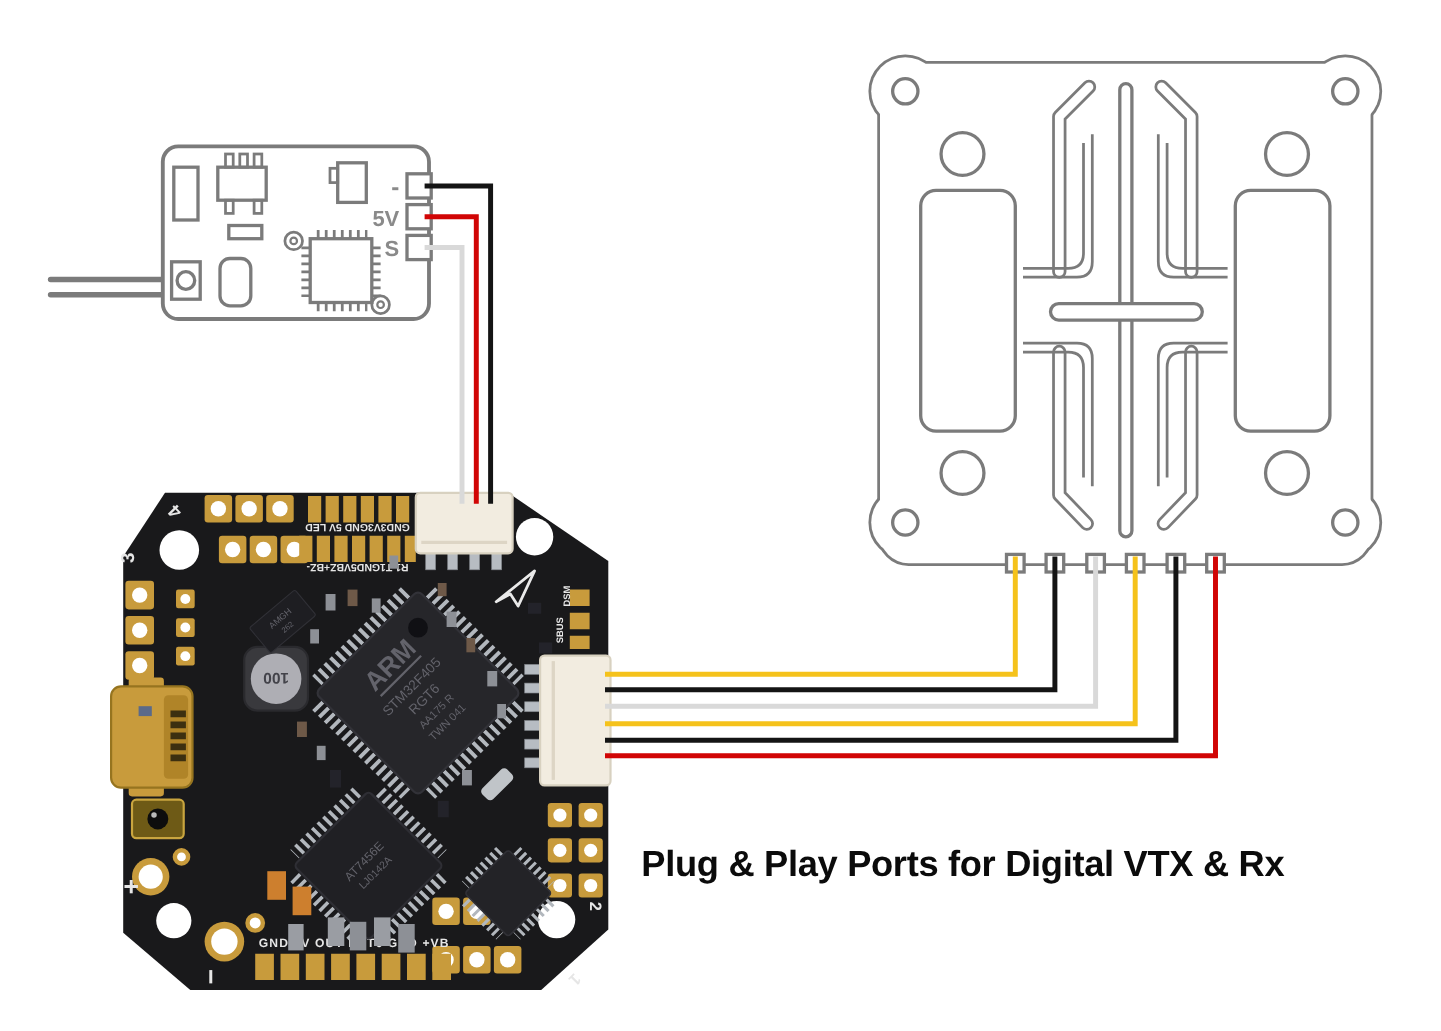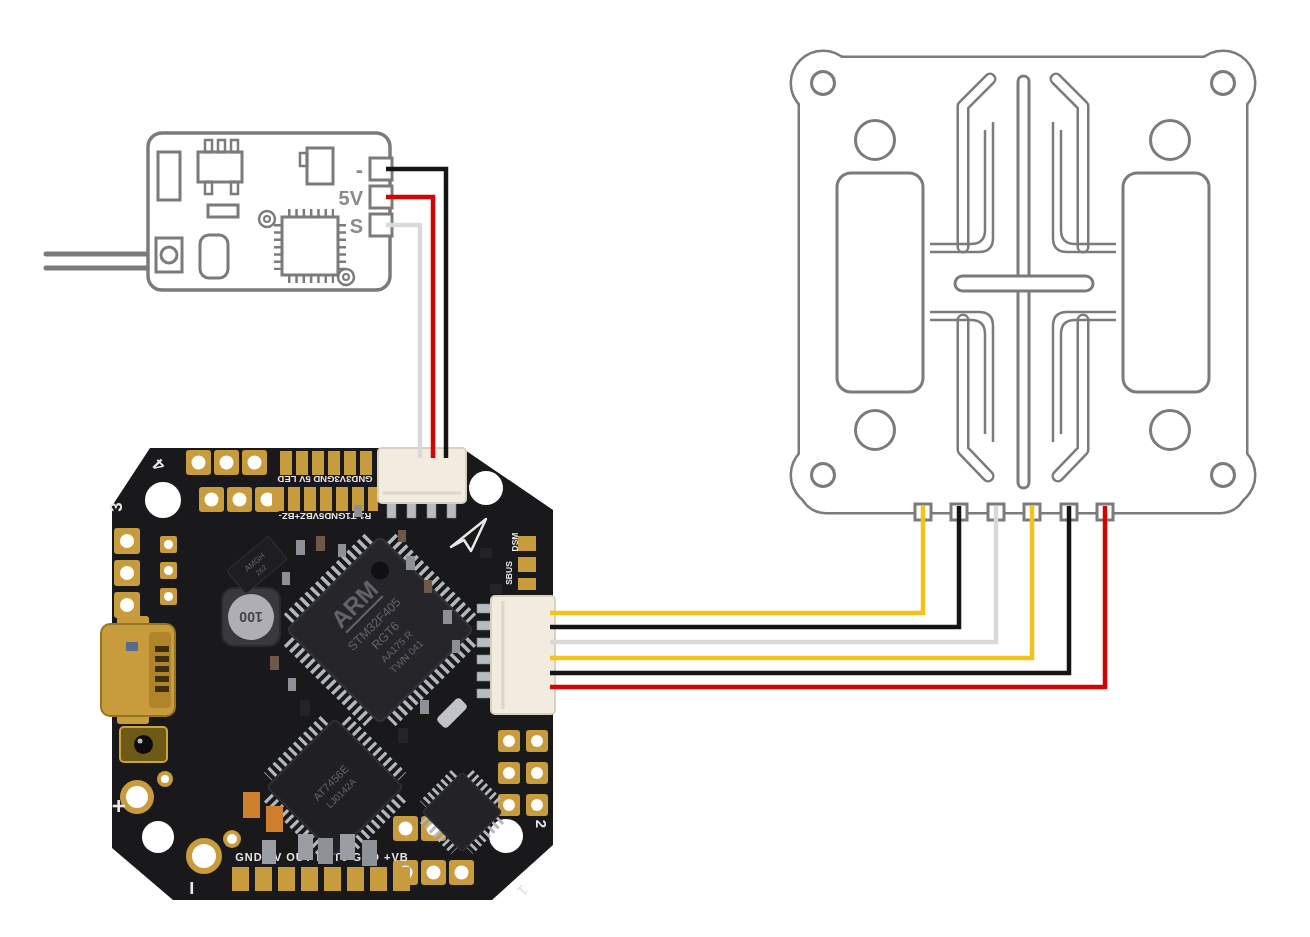--- a/index.html
+++ b/index.html
@@ -371,13 +371,14 @@
   <g>
     <path class="wire" d="M550,613 H923 V506" stroke="#f5c21b"></path>
     <path class="wire" d="M550,627 H959 V506" stroke="#141414"></path>
     <path class="wire" d="M550,642 H996 V506" stroke="#d9d9d9"></path>
     <path class="wire" d="M550,658 H1032 V506" stroke="#f5c21b"></path>
     <path class="wire" d="M550,673 H1069 V506" stroke="#141414"></path>
     <path class="wire" d="M550,687 H1105 V506" stroke="#d10505"></path>
   </g>
 </svg>
 
+<div class="caption">Plug &amp; Play Ports for Digital VTX &amp; Rx</div>
 </div>
 
 </body></html>

